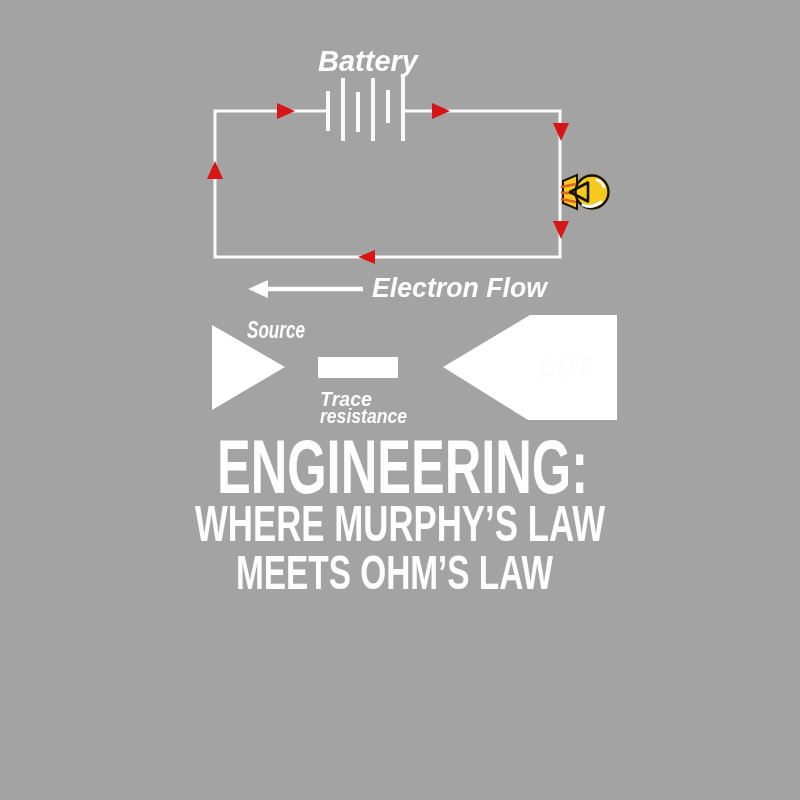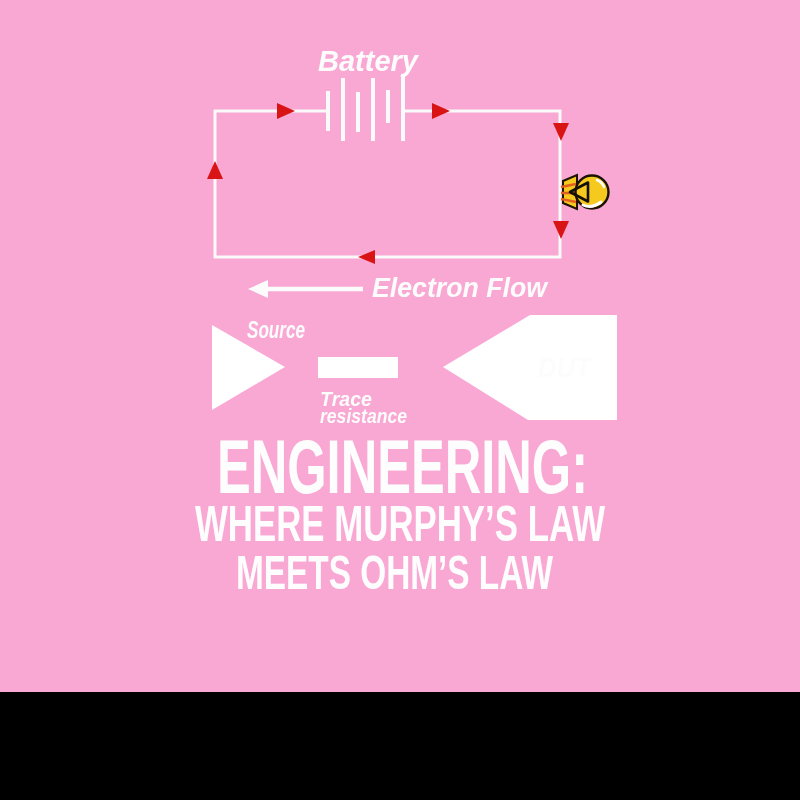--- a/index.html
+++ b/index.html
@@ -1,20 +1,20 @@
 <!DOCTYPE html>
 <html><head>
 <meta charset="utf-8">
 <style>
   html, body { margin: 0; padding: 0; background: #000; }
   .stage {
     position: relative;
     width: 800px;
-    height: 692px;
-    background: #f9a8d4;
+    height: 800px;
+    background: #a3a3a3;
     overflow: hidden;
   }
   svg { display: block; }
   .lbl {
     font-family: "Liberation Sans", sans-serif;
     font-weight: 700;
     font-style: italic;
     fill: #fcfcfc;
   }
   .ttl {

